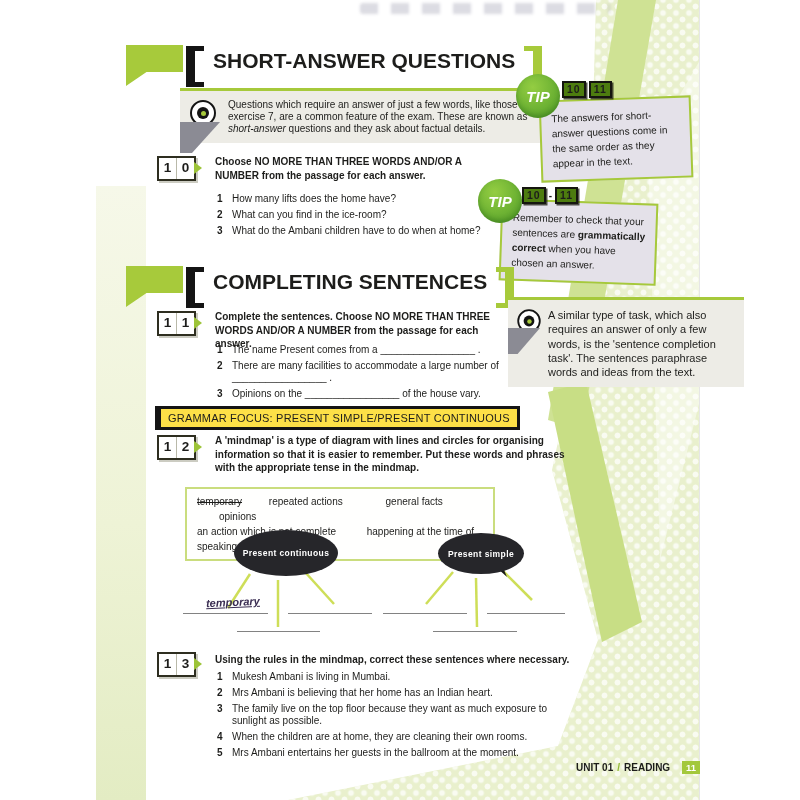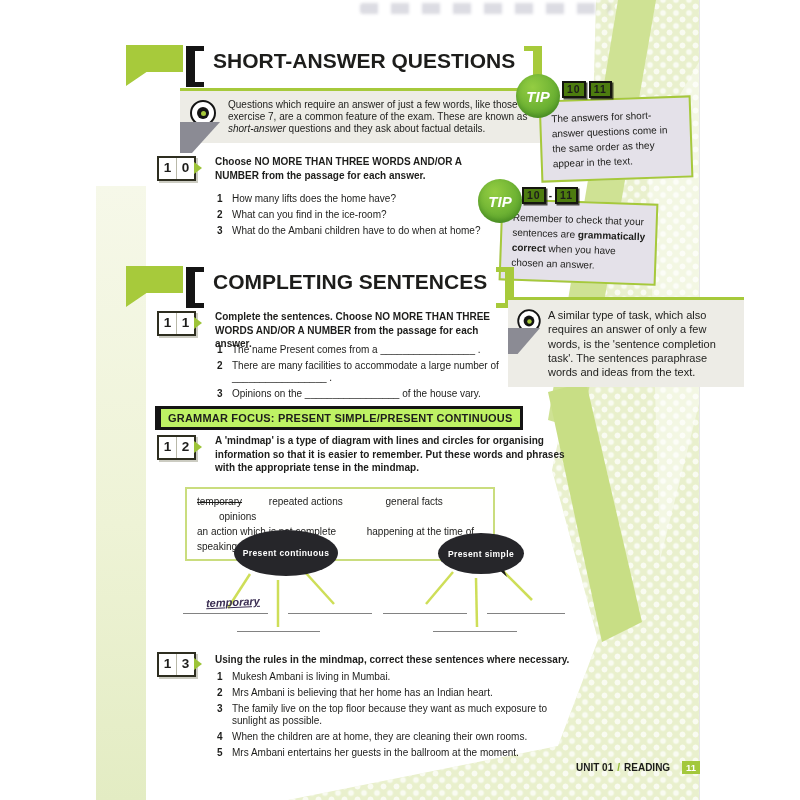--- a/index.html
+++ b/index.html
@@ -53,22 +53,22 @@
   .exb{display:flex;background:#fff;border:2px solid #2e2e20;height:21px;z-index:2;
     box-shadow:2px 2px 0 rgba(110,110,80,.35);}
   .exb .d{width:17px;text-align:center;font-weight:bold;font-size:13.5px;line-height:19px;}
   .exb .d + .d{border-left:1px solid #b9b9a9;}
   .exb .arr{position:absolute;right:-8px;top:4px;width:0;height:0;border:6px solid transparent;border-left:8px solid #9dc438;border-right:0;}
   .instr{font-weight:bold;font-size:10px;line-height:1.35;z-index:2;}
   .items{z-index:2;}
   .item{display:flex;gap:7px;margin-bottom:4.5px;font-size:10px;line-height:1.15;}
   .inum{font-weight:bold;min-width:8px;}
   
-  .grammar-bar{background:#bef264;border:3px solid #141414;border-left-width:6px;display:inline-block;
-    font-weight:700;font-size:11px;line-height:16px;padding:1px 7px;white-space:nowrap;letter-spacing:.2px;z-index:2;}
+  .grammar-bar{background:#fde047;border:3px solid #141414;border-left-width:6px;display:inline-block;
+    font-weight:400;font-size:11px;line-height:16px;padding:1px 7px;white-space:nowrap;letter-spacing:.2px;z-index:2;}
   
   .wordbox{border:2px solid #cadd7e;background:#fffffe;padding:5px 10px;font-size:10px;line-height:15px;z-index:2;}
   .struck{text-decoration:line-through;}
   
   .mm{z-index:2;}
   .mm-node{position:absolute;background:#26262a;color:#fff;border-radius:50%;display:flex;align-items:center;
     justify-content:center;font-size:8.5px;font-weight:bold;letter-spacing:.4px;text-align:center;}
   .blank{position:absolute;border-top:1.6px solid #828282;height:0;}
   .hand{position:absolute;font-size:11px;font-style:italic;font-weight:bold;color:#3a2d52;
     text-decoration:underline;transform:rotate(-2.5deg);}

